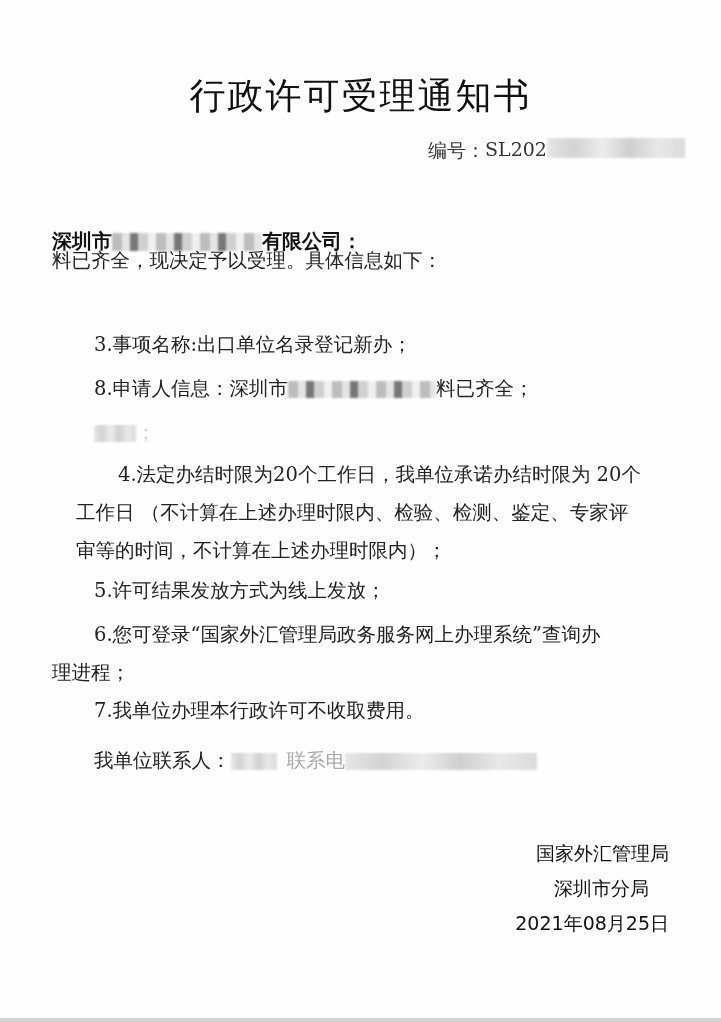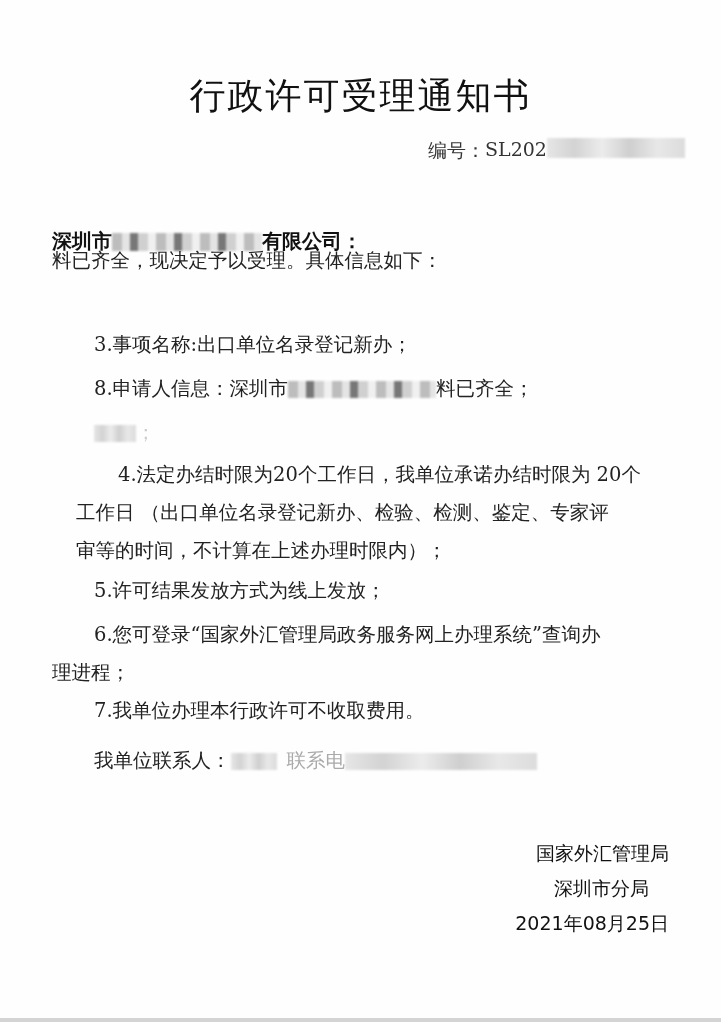--- a/index.html
+++ b/index.html
@@ -121,21 +121,21 @@
 
   <div class="abs para" style="top:414px;">
     <div class="line indent">
       <span class="blur" style="width:42px;height:17px;"></span>
       <span style="color:#ccc;">；</span>
     </div>
   </div>
 
   <div class="abs para" style="top:456px;margin-left:24px;">
     <div class="line indent">4.法定办结时限为20个工作日，我单位承诺办结时限为 20个</div>
-    <div class="line">工作日 （出口单位名录登记新办、检验、检测、鉴定、专家评</div>
+    <div class="line">工作日 （不计算在上述办理时限内、检验、检测、鉴定、专家评</div>
     <div class="line">审等的时间，不计算在上述办理时限内）；</div>
   </div>
 
   <div class="abs para" style="top:572px;">
     <div class="line indent">5.许可结果发放方式为线上发放；</div>
   </div>
 
   <div class="abs para" style="top:616px;">
     <div class="line indent">6.您可登录“国家外汇管理局政务服务网上办理系统”查询办</div>
     <div class="line">理进程；</div>

